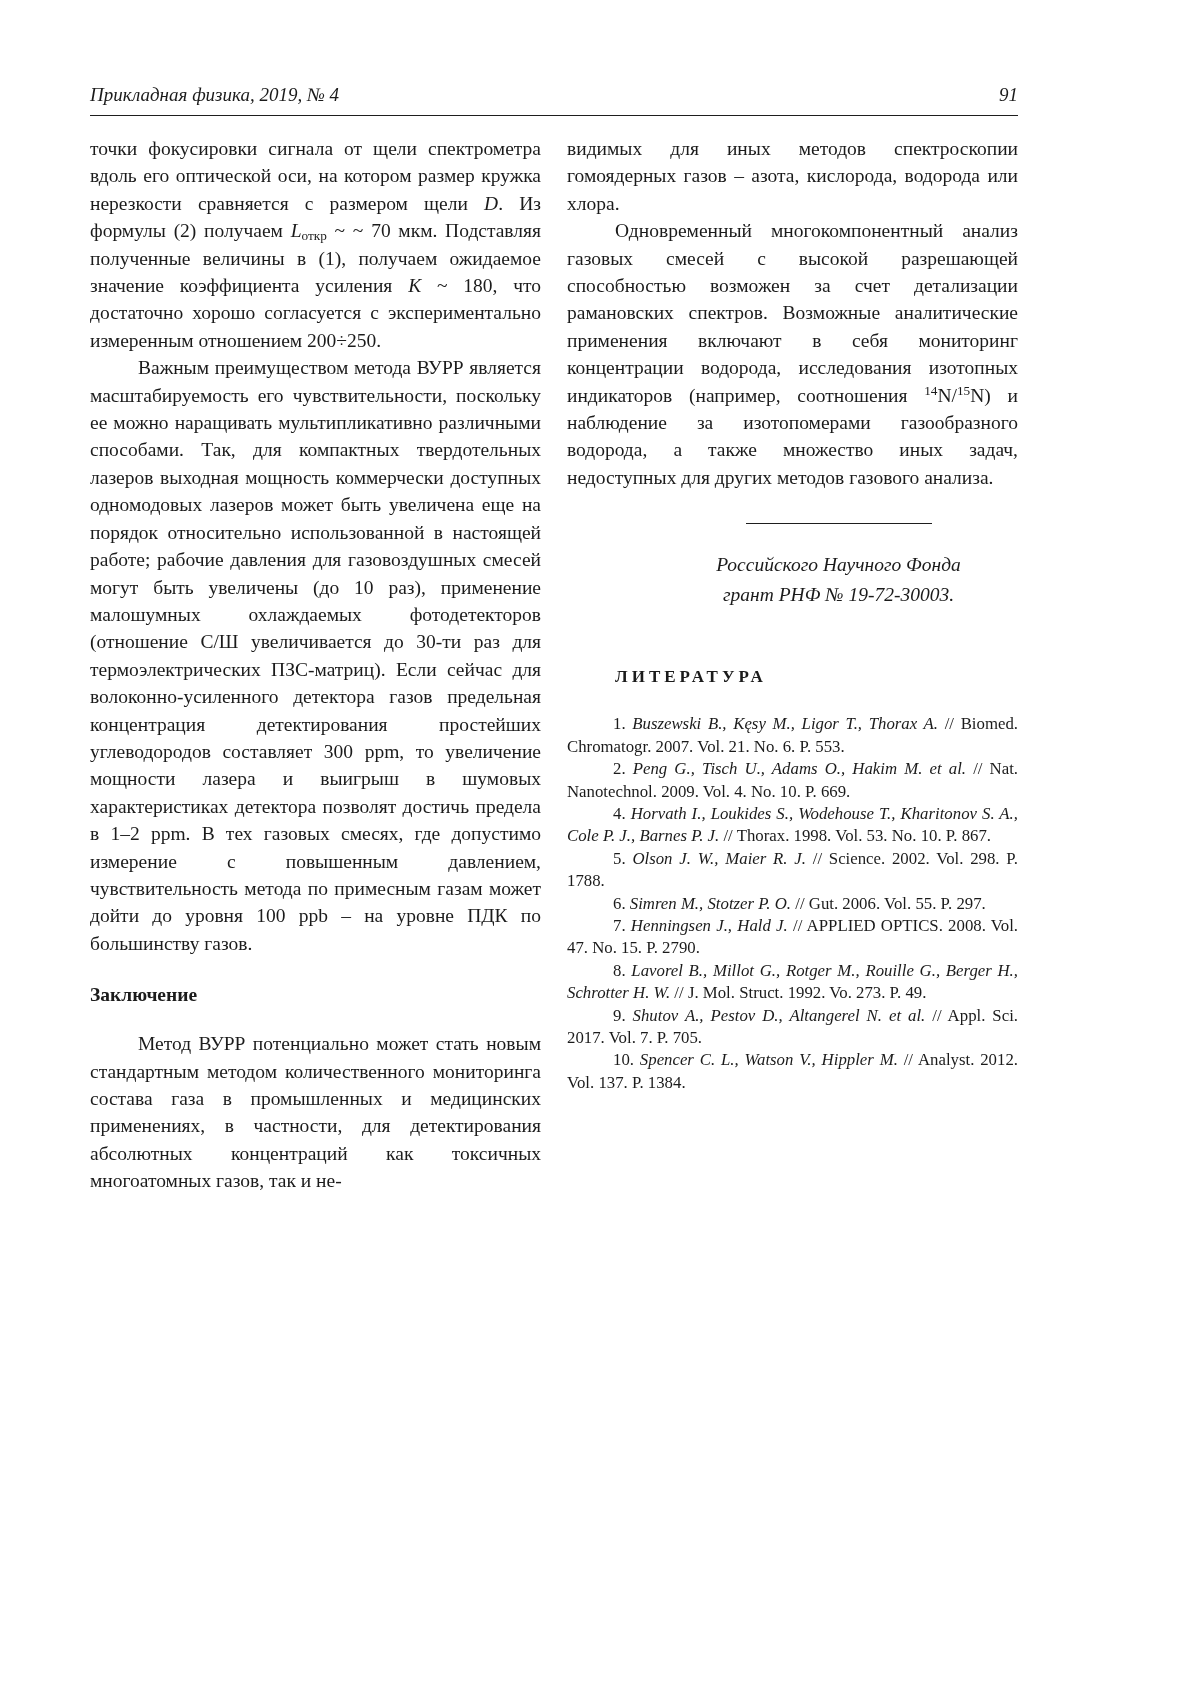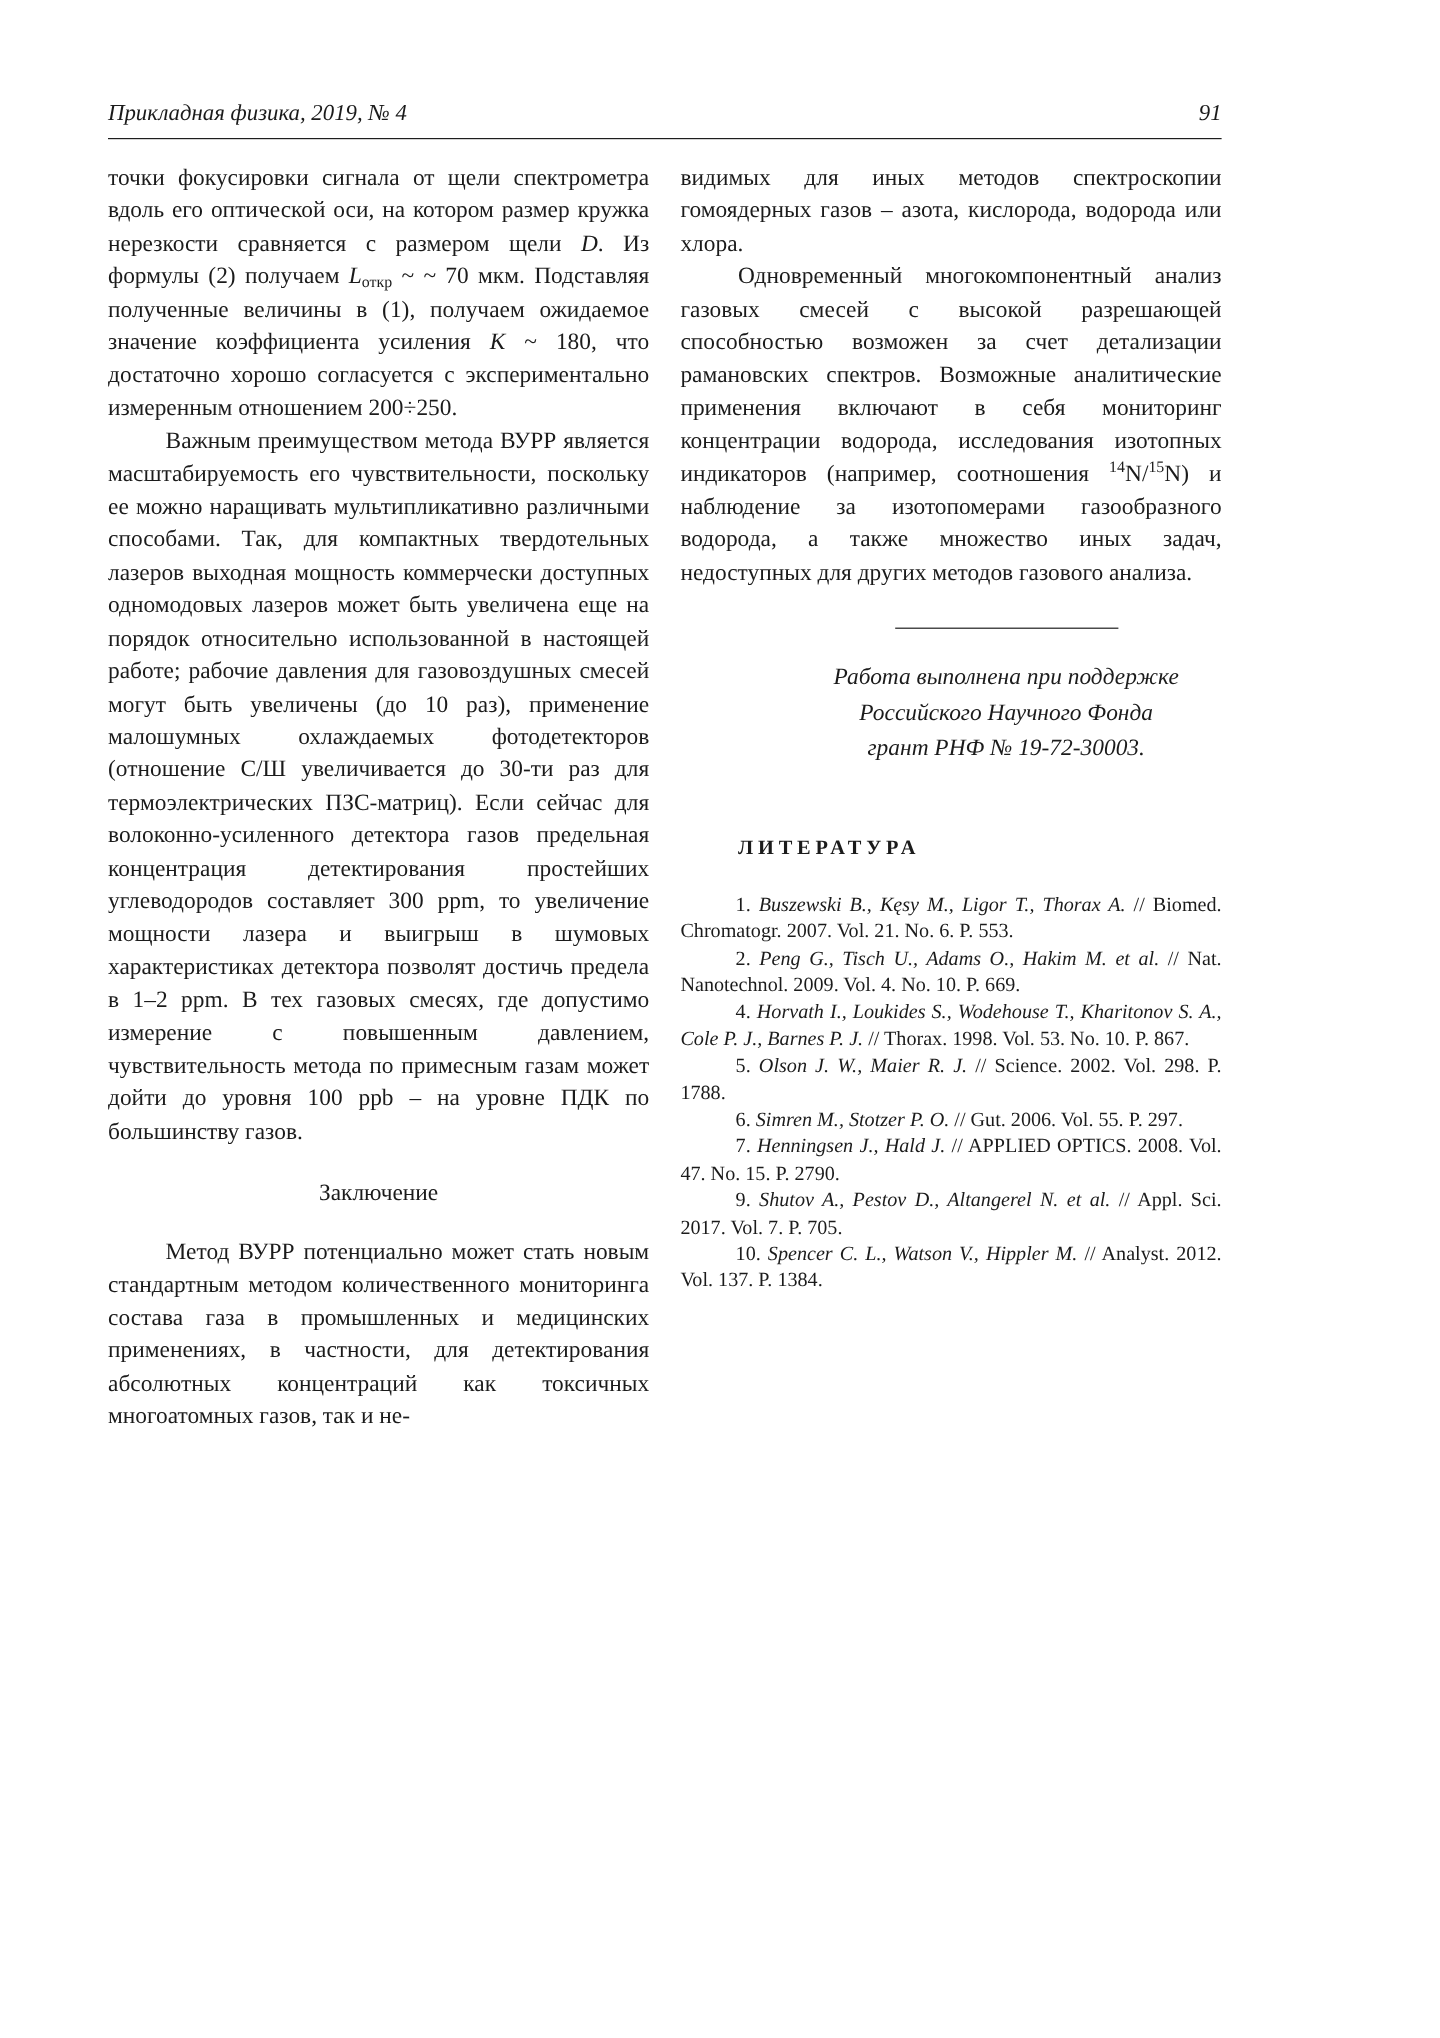--- a/index.html
+++ b/index.html
@@ -39,22 +39,22 @@
     line-height: 27.4px;
     text-align: justify;
     text-indent: 48px;
   }
   p.body.first { text-indent: 0; }
   sub, sup { font-size: 68%; line-height: 0; }
   sub { vertical-align: -0.25em; }
   sup { vertical-align: 0.55em; }
   .sec-heading {
     font-size: 19.5px;
-    font-weight: normal;
-    text-align: center;
+    font-weight: bold;
+    text-align: left;
     margin: 27px 0 24px 0;
   }
   .ack-block {
     padding-left: 92px;
     margin-top: 32px;
   }
   .sep {
     width: 186px;
     border-top: 1.6px solid #1e1e1e;
     margin: 0 auto 26px auto;
@@ -99,33 +99,33 @@
       <h2 class="sec-heading">Заключение</h2>
       <p class="body"><span>Метод ВУРР потенциально может стать новым стандартным методом количественного мониторинга состава газа в промышленных и медицинских применениях, в частности, для детектирования абсолютных концентраций как токсичных многоатомных газов, так и не-</span></p>
     </section>
 
     <section class="col">
       <p class="body first"><span>видимых для иных методов спектроскопии гомоядерных газов – азота, кислорода, водорода или хлора.</span></p>
       <p class="body"><span>Одновременный многокомпонентный анализ газовых смесей с высокой разрешающей способностью возможен за счет детализации рамановских спектров. Возможные аналитические применения включают в себя мониторинг концентрации водорода, исследования изотопных индикаторов (например, соотношения </span><sup>14</sup><span>N/</span><sup>15</sup><span>N) и наблюдение за изотопомерами газообразного водорода, а также множество иных задач, недоступных для других методов газового анализа.</span></p>
 
       <div class="ack-block">
         <div class="sep"></div>
-        <div class="ack-line">Работа выполнена при поддержке</div>
         <div class="ack-line">Российского Научного Фонда</div>
         <div class="ack-line">грант РНФ № 19-72-30003.</div>
       </div>
 
       <h3 class="ref-heading">ЛИТЕРАТУРА</h3>
 
       <div class="refs">
         <p class="ref"><span>1. </span><i>Buszewski B., Kęsy M., Ligor T., Thorax A.</i><span> // Biomed. Chromatogr. 2007. Vol. 21. No. 6. P. 553.</span></p>
         <p class="ref"><span>2. </span><i>Peng G., Tisch U., Adams O., Hakim M. et al.</i><span> // Nat. Nanotechnol. 2009. Vol. 4. No. 10. P. 669.</span></p>
         <p class="ref"><span>4. </span><i>Horvath I., Loukides S., Wodehouse T., Kharitonov S. A., Cole P. J., Barnes P. J.</i><span> // Thorax. 1998. Vol. 53. No. 10. P. 867.</span></p>
         <p class="ref"><span>5. </span><i>Olson J. W., Maier R. J.</i><span> // Science. 2002. Vol. 298. P. 1788.</span></p>
         <p class="ref"><span>6. </span><i>Simren M., Stotzer P. O.</i><span> // Gut. 2006. Vol. 55. P. 297.</span></p>
         <p class="ref"><span>7. </span><i>Henningsen J., Hald J.</i><span> // APPLIED OPTICS. 2008. Vol. 47. No. 15. P. 2790.</span></p>
+        <p class="ref"><span>8. </span><i>Lavorel B., Millot G., Rotger M., Rouille G., Berger H., Schrotter H. W.</i><span> // J. Mol. Struct. 1992. Vo. 273. P. 49.</span></p>
         <p class="ref"><span>9. </span><i>Shutov A., Pestov D., Altangerel N. et al.</i><span> // Appl. Sci. 2017. Vol. 7. P. 705.</span></p>
         <p class="ref"><span>10. </span><i>Spencer C. L., Watson V., Hippler M.</i><span> // Analyst. 2012. Vol. 137. P. 1384.</span></p>
       </div>
     </section>
 
   </div>
 </div>
 
 </body></html>

